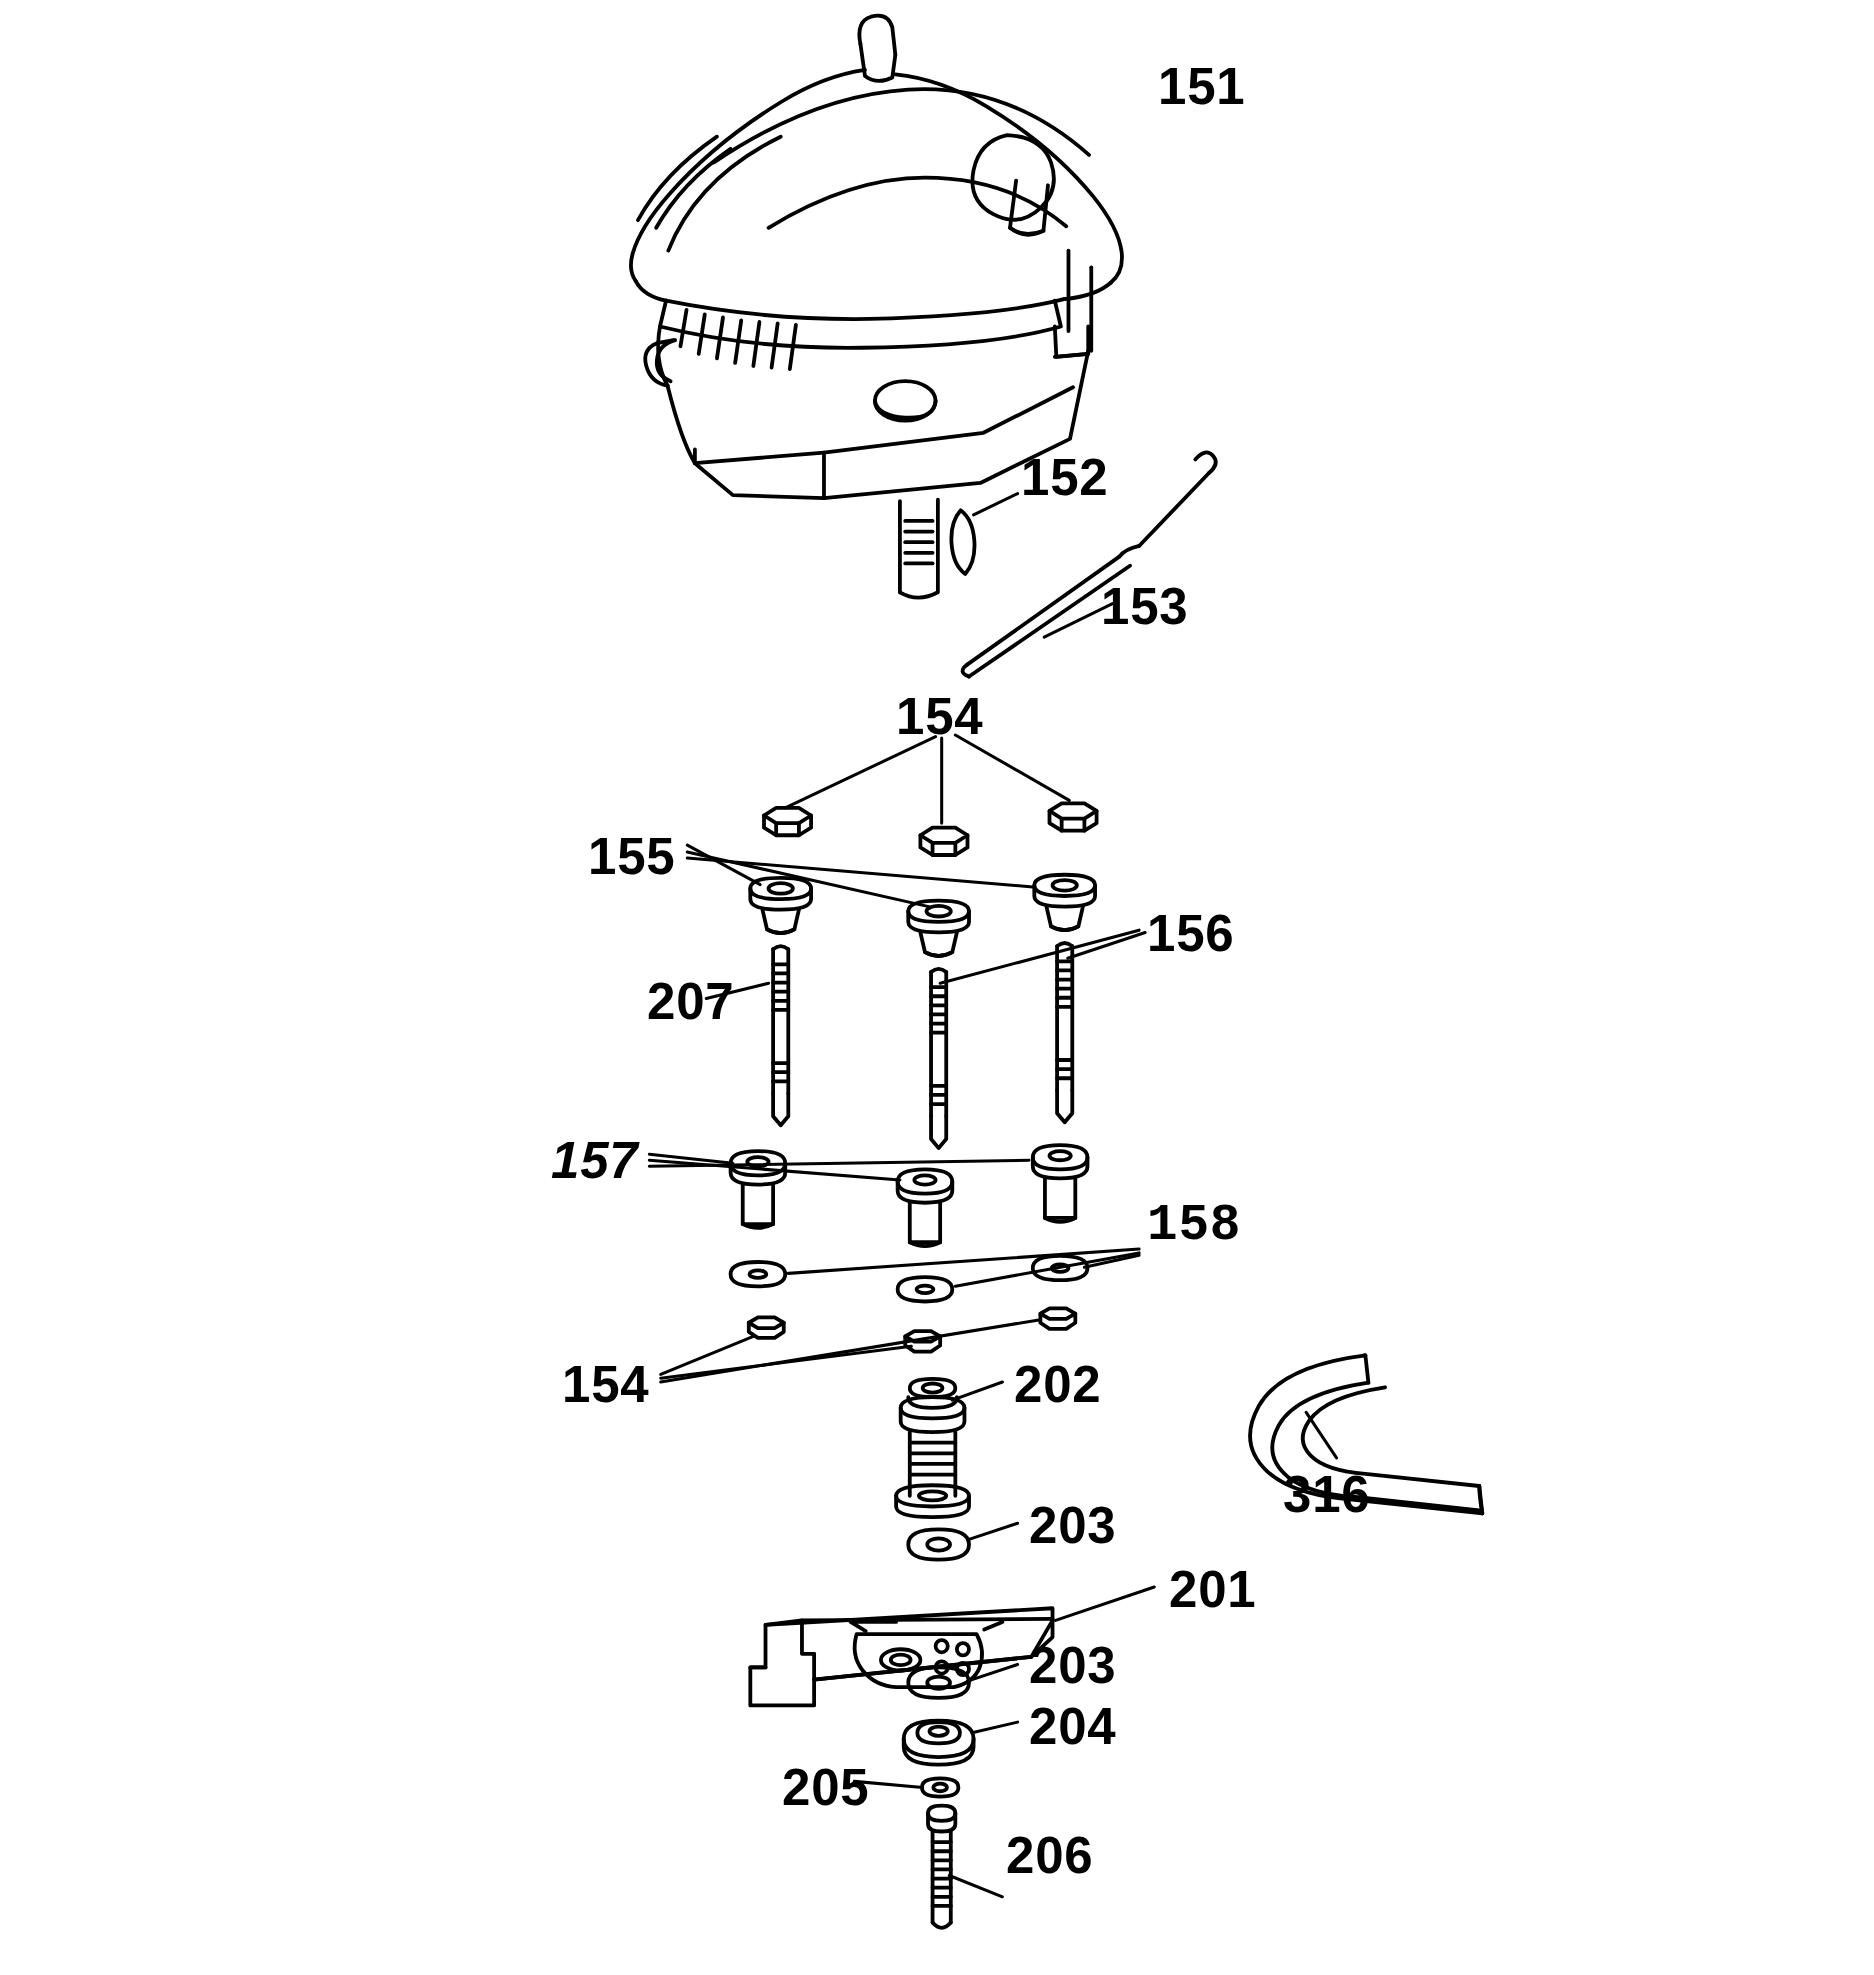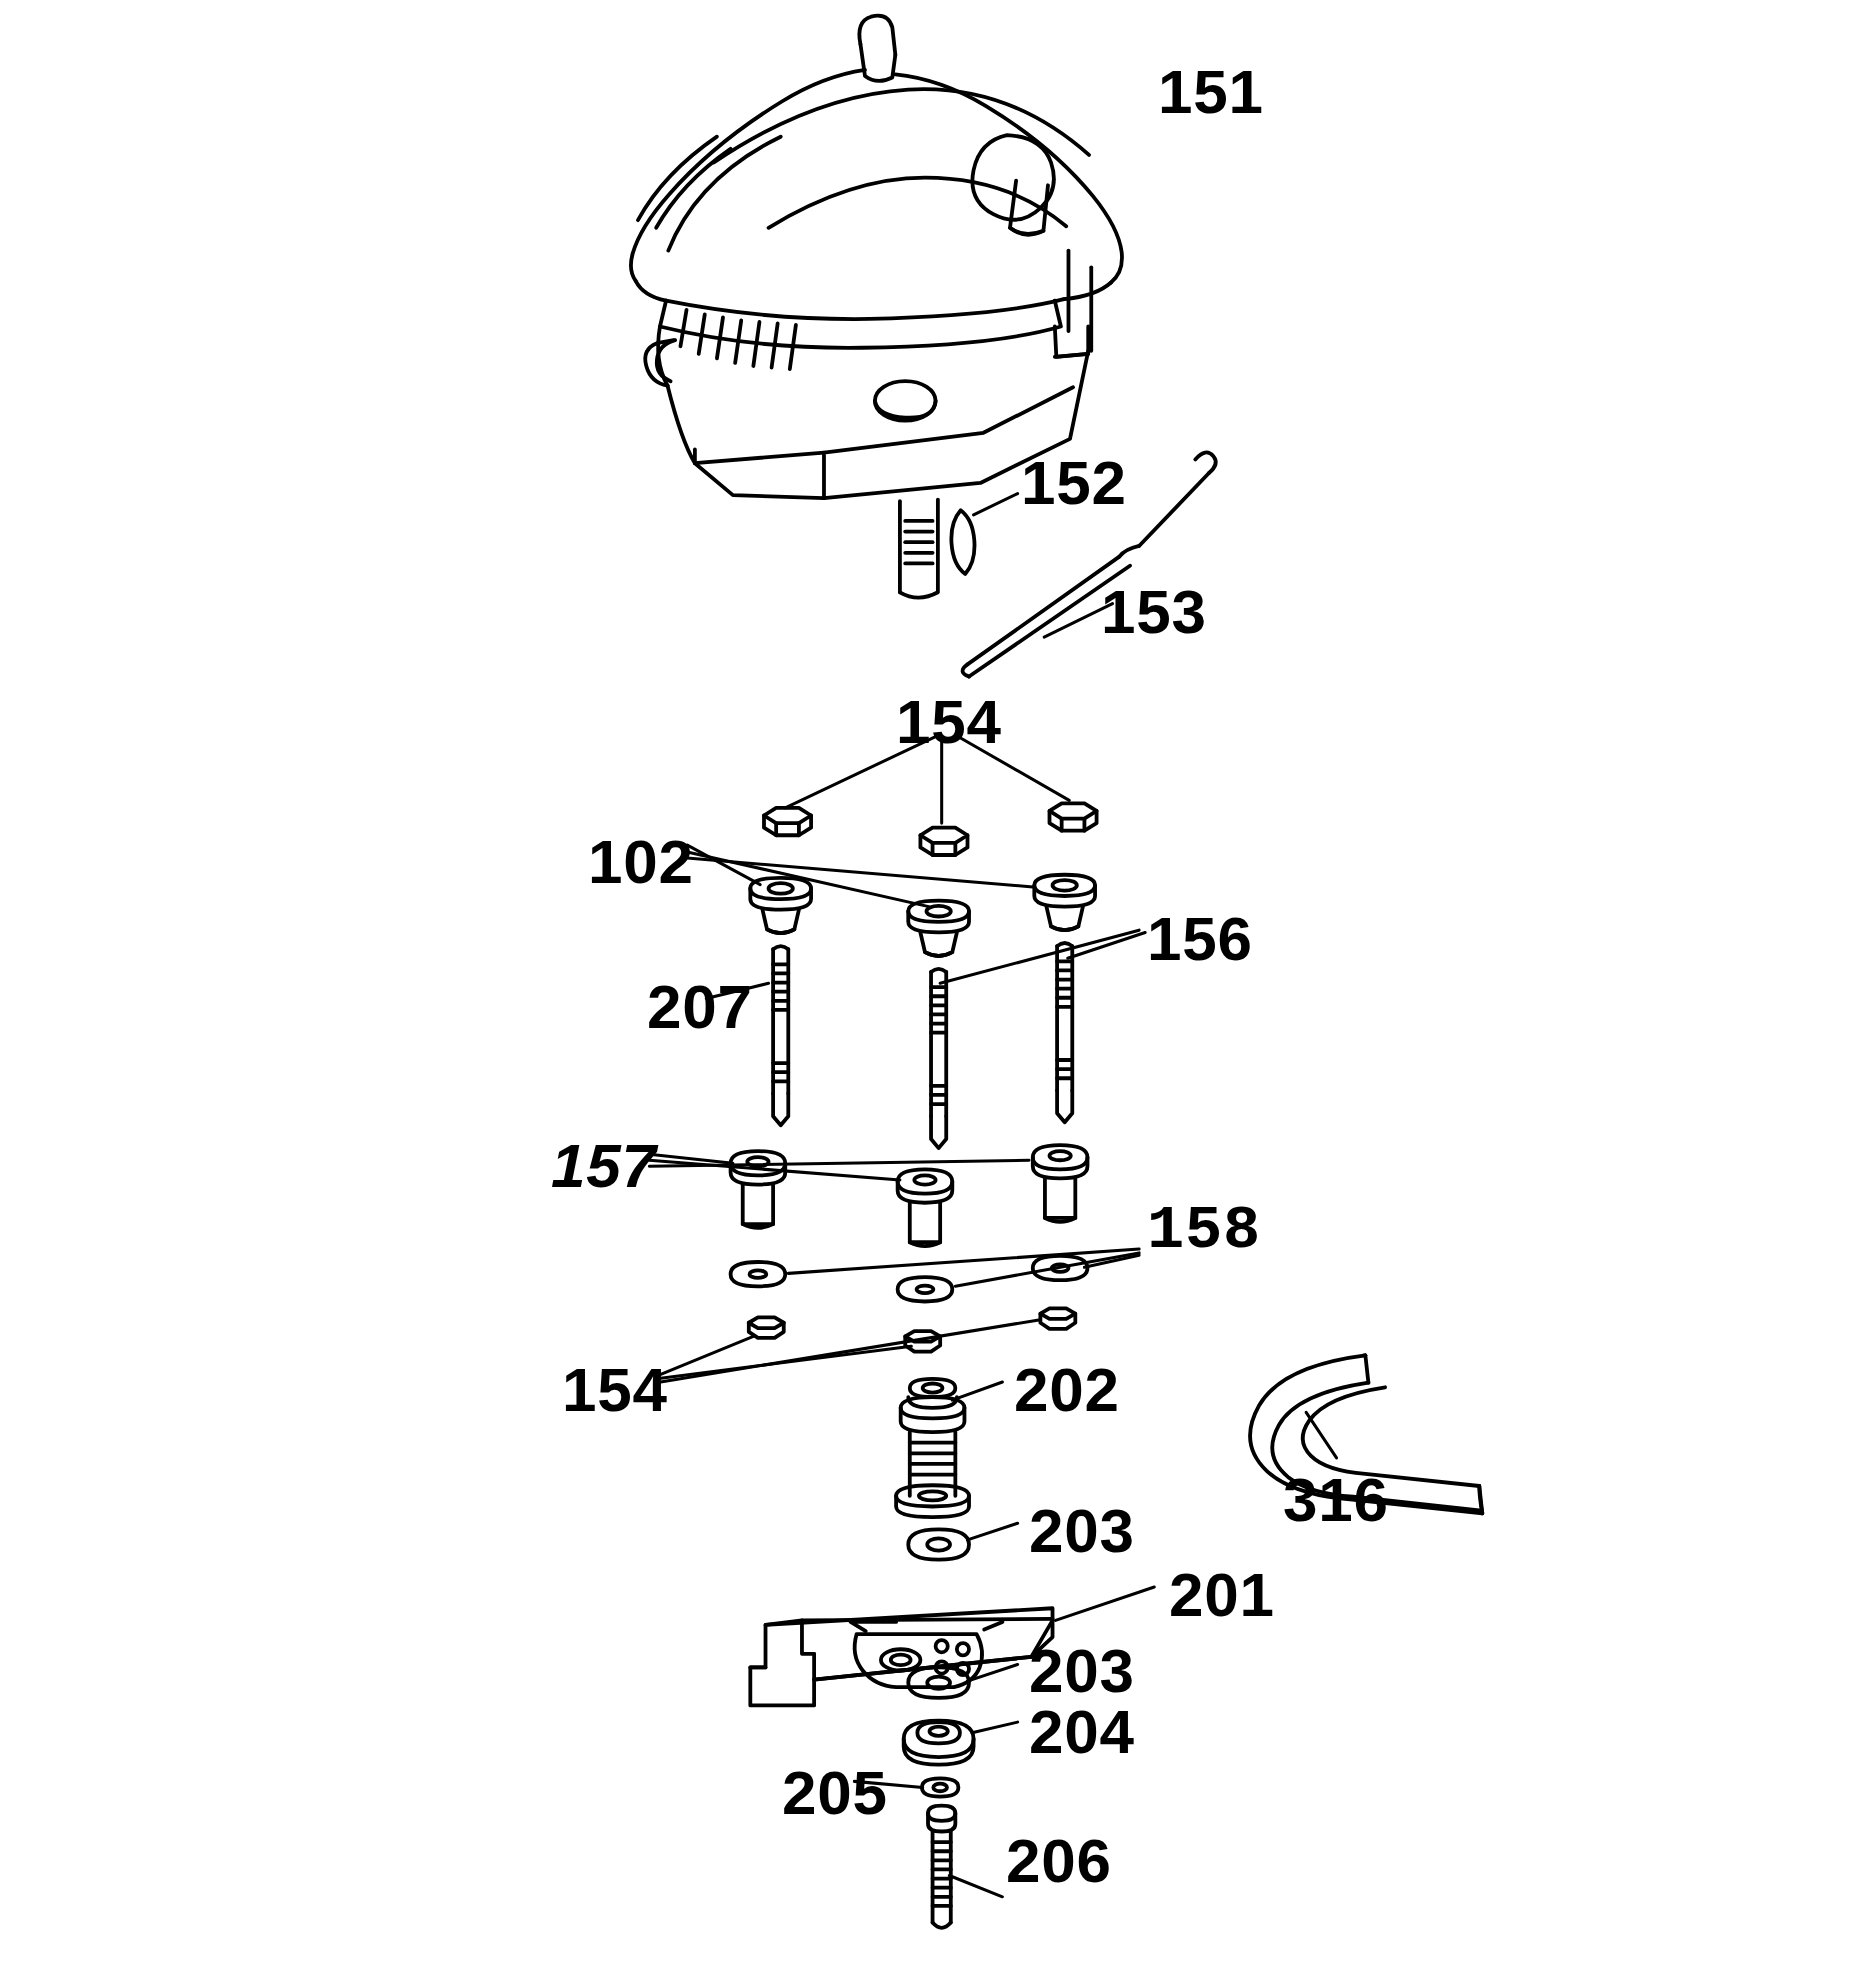--- a/index.html
+++ b/index.html
@@ -21,21 +21,21 @@
     position: absolute;
     left: 0;
     top: 0;
     width: 1875px;
     height: 1975px;
   }
   .callout {
     position: absolute;
     font-family: "Liberation Sans", sans-serif;
     font-weight: bold;
-    font-size: 62px;
+    font-size: 51px;
     color: #000000;
     letter-spacing: 0.8px;
     white-space: nowrap;
     line-height: 1;
   }
 </style>
 </head>
 <body>
 
 <div id="diagram-root">
@@ -340,21 +340,21 @@
       </g>
       <path d="M1320 2498 l-70 -28" stroke-width="4"></path>
 
     </g>
   </svg>
 
   <div class="callout" style="left:1158px; top:61px;">151</div>
   <div class="callout" style="left:1021px; top:452px;">152</div>
   <div class="callout" style="left:1101px; top:581px;">153</div>
   <div class="callout" style="left:896px; top:691px;">154</div>
-  <div class="callout" style="left:588px;  top:831px;">102</div>
+  <div class="callout" style="left:588px;  top:831px;">155</div>
   <div class="callout" style="left:1147px; top:900px;margin-top:8px;">156</div>
   <div class="callout" style="left:600px;  top:976px;margin-left:47px;">207</div>
   <div class="callout" style="left:551px;  top:1135px;font-style:italic;">157</div>
   <div class="callout" style="left:1147px; top:1200px;font-family:Liberation Mono, monospace;">158</div>
   <div class="callout" style="left:562px;  top:1359px;">154</div>
   <div class="callout" style="left:1014px; top:1359px;">202</div>
   <div class="callout" style="left:1283px; top:1469px;">316</div>
   <div class="callout" style="left:1029px; top:1500px;">203</div>
   <div class="callout" style="left:1169px; top:1564px;">201</div>
   <div class="callout" style="left:1029px; top:1640px;">203</div>

